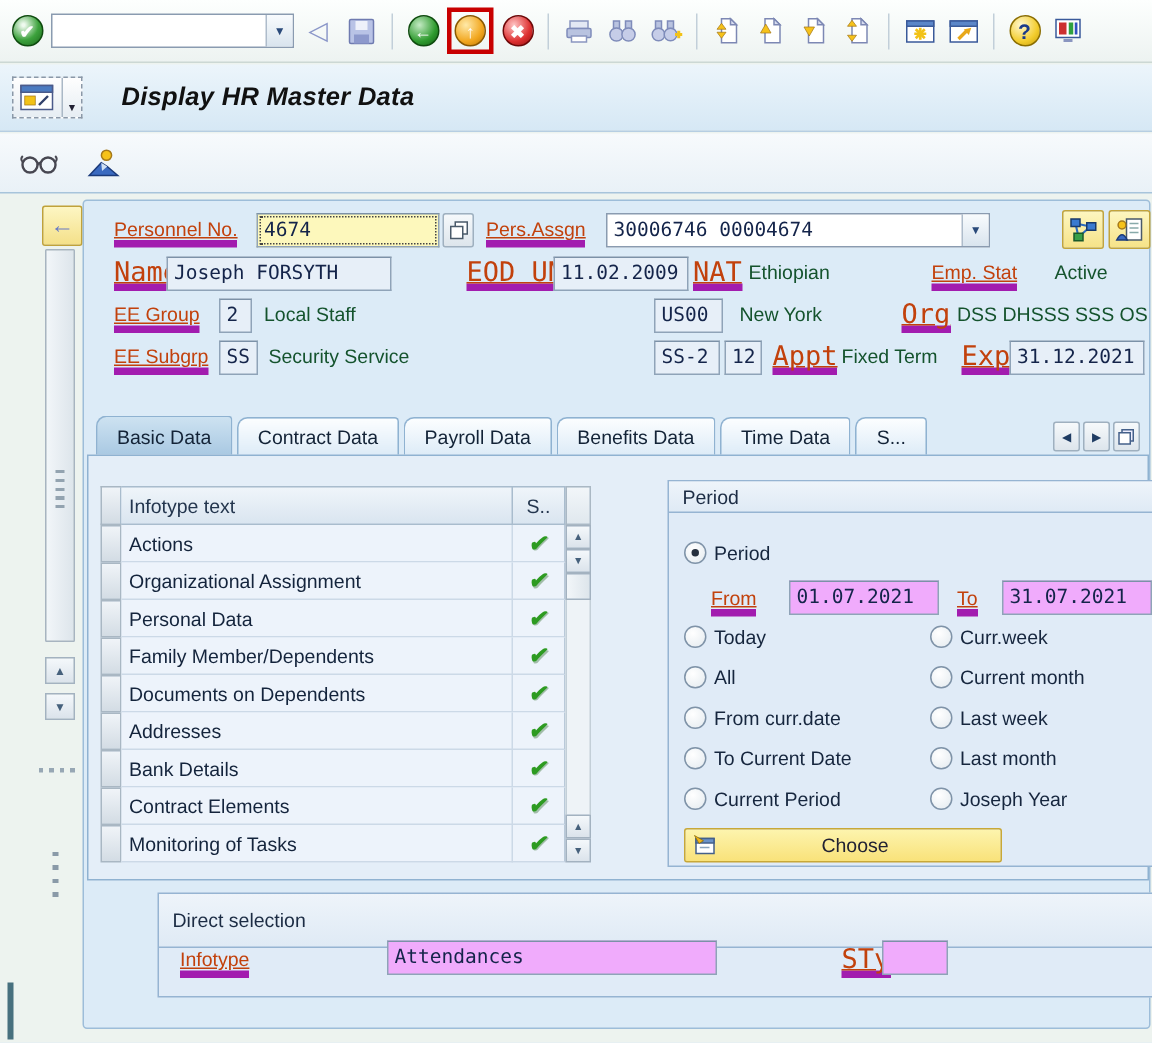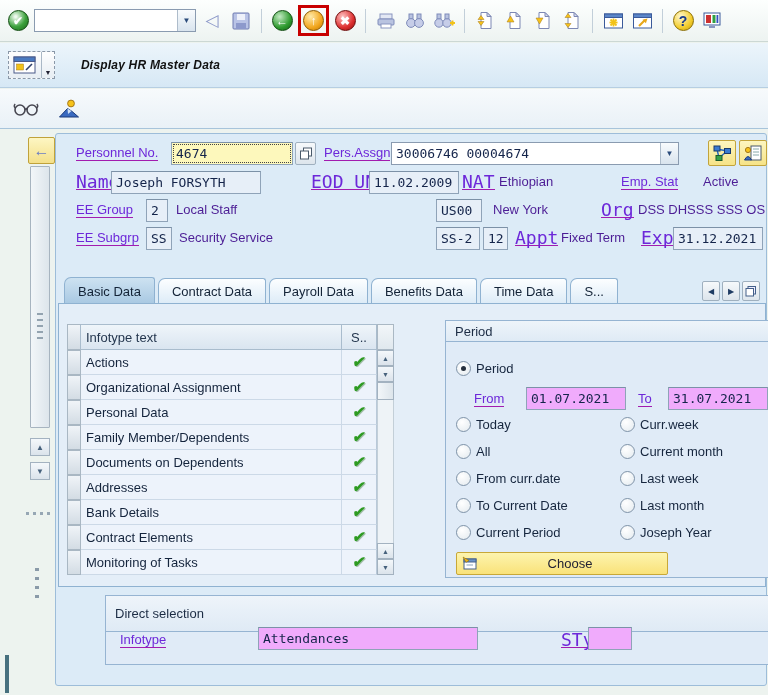--- a/index.html
+++ b/index.html
@@ -35,21 +35,21 @@
   #cmd { width:162px; }
 
   
   #titlebar { position:absolute; top:43px; left:0; width:768px; height:45px;
     background:linear-gradient(#ecf5fb,#d6e8f5); border-bottom:1px solid #b6cee2;
     display:flex; align-items:center; padding:0 8px; }
   .trans-btn { display:flex; border:1px dashed #8a98a8; background:linear-gradient(#fefefe,#e6edf3); margin-right:26px; }
   .trans-main { width:32px; height:26px; display:flex; align-items:center; justify-content:center; }
   .trans-dd { width:13px; height:26px; border-left:1px solid #aab8c6; display:flex; align-items:flex-end;
     justify-content:center; font-size:7px; color:#223; padding-bottom:2px; }
-  #page-title { font-size:12px; font-weight:bold; font-style:italic; color:#111; letter-spacing:.2px; }
+  #page-title { font-size:17px; font-weight:bold; font-style:italic; color:#111; letter-spacing:.2px; }
 
   
   #apptoolbar { position:absolute; top:89px; left:0; width:768px; height:40px;
     background:linear-gradient(#f7fafc,#e9f1f7); border-bottom:1px solid #a7c4db;
     display:flex; align-items:center; gap:16px; padding:0 12px; }
 
   
   #main { position:absolute; top:130px; left:0; width:768px; height:565px; background:#edf3ef; }
   #panel { position:absolute; left:55px; top:3px; width:712px; height:553px;
     background:#dcebf7; border:1px solid #9dbdd9; border-radius:3px; }
@@ -65,23 +65,23 @@
   .lstrip-btn { position:absolute; left:30px; width:20px; height:18px;
     background:linear-gradient(#f4f8fb,#dbe3eb); border:1px solid #a3b2c0; display:flex; align-items:center;
     justify-content:center; font-size:8px; color:#46617c; }
   .h-grip { position:absolute; left:26px; top:382px; width:28px; height:3px;
     background:repeating-linear-gradient(90deg,#97a7b4 0 3px, transparent 3px 7px); }
   .v-grip { position:absolute; left:35px; top:438px; width:4px; height:34px;
     background:repeating-linear-gradient(#8a9aa8 0 3px, transparent 3px 9px); }
   #edge-bar { position:absolute; left:5px; top:655px; width:4px; height:38px; background:#47707e; }
 
   
-  .lbl { position:absolute; color:#6d28d9; border-bottom:1px solid #a21caf; line-height:15px; white-space:nowrap; }
+  .lbl { position:absolute; color:#c2410c; border-bottom:5px solid #a21caf; line-height:15px; white-space:nowrap;text-decoration:underline; }
   .lbl-m { font-family:"DejaVu Sans Mono", monospace; font-size:18px; }
-  .txt { position:absolute; color:#4c1d95; white-space:nowrap; }
+  .txt { position:absolute; color:#14532d; white-space:nowrap; }
   .fld { position:absolute; height:23px; background:#e7eff8; border:1px solid #8fa3b8; border-top-color:#7c91a7;
     color:#14244a; font-family:"DejaVu Sans Mono", monospace; font-size:13px;
     display:flex; align-items:center; padding:0 4px; white-space:nowrap; overflow:hidden; }
   .fld.white { background:#f0abfc; }
   .fld.yellow { background:#fdf8bc; outline:1px dotted #444; outline-offset:-3px; }
   input.fld { display:block; line-height:21px; }
   .sq-btn { position:absolute; background:linear-gradient(#f6f9fb,#dde5ec); border:1px solid #9fb0bf;
     display:flex; align-items:center; justify-content:center; border-radius:2px; }
   .yel-btn { position:absolute; background:linear-gradient(#fdf6c0,#f6e388); border:1px solid #c2a43c;
     border-radius:2px; display:flex; align-items:center; justify-content:center; }
@@ -318,21 +318,21 @@
 
     <span class="lbl" style="left:20px;top:11px">Personnel No.</span>
     <input class="fld yellow" style="left: 115px; top: 8px; width: 122px;" value="4674">
     <div class="sq-btn" style="left:239px;top:8px;width:21px;height:23px">
       <svg width="14" height="15">
           <rect x="4.5" y="2" width="8" height="8" fill="#fff" stroke="#4a5a6a"></rect>
           <rect x="1.5" y="5" width="8" height="8" fill="#fff" stroke="#4a5a6a"></rect>
         </svg>
     </div>
     <span class="lbl" style="left:268px;top:11px">Pers.Assgn</span>
-    <div class="combo" style="position:absolute;left:335px;top:8px;width:288px">
+    <div class="combo" style="position:absolute;left:348px;top:8px;width:256px">
       <input class="mono" style="font-size: 13px; font-family: &quot;DejaVu Sans Mono&quot;, monospace; color: rgb(20, 36, 74);" value="30006746 00004674">
       <span class="dd">▼</span>
     </div>
     <div class="yel-btn" style="left:652px;top:6px;width:28px;height:26px">
       <svg width="20" height="18">
           <line x1="5" y1="5" x2="15" y2="7" stroke="#2a6ac0" stroke-width="1.4"></line>
           <line x1="5" y1="5" x2="7" y2="14" stroke="#2a6ac0" stroke-width="1.4"></line>
           <line x1="15" y1="7" x2="7" y2="14" stroke="#2a6ac0" stroke-width="1.4"></line>
           <rect x="2" y="2" width="6" height="5" fill="#3a7ad0" stroke="#1a3a6a"></rect>
           <rect x="12.5" y="4.5" width="6" height="5" fill="#3a7ad0" stroke="#1a3a6a"></rect>

